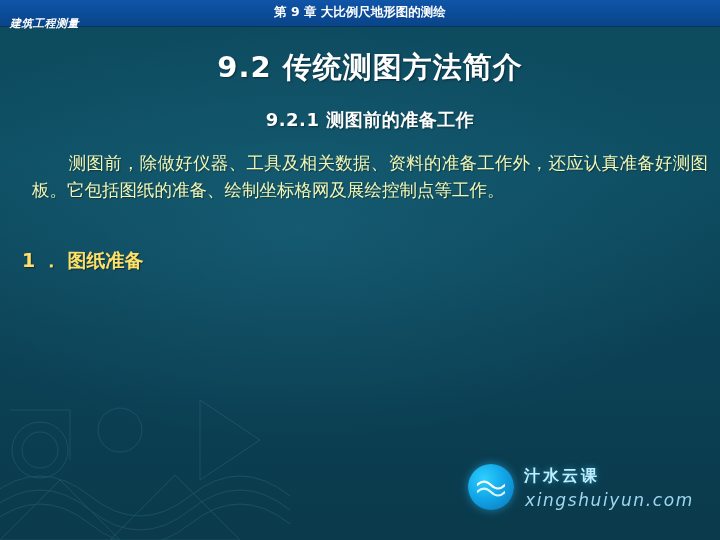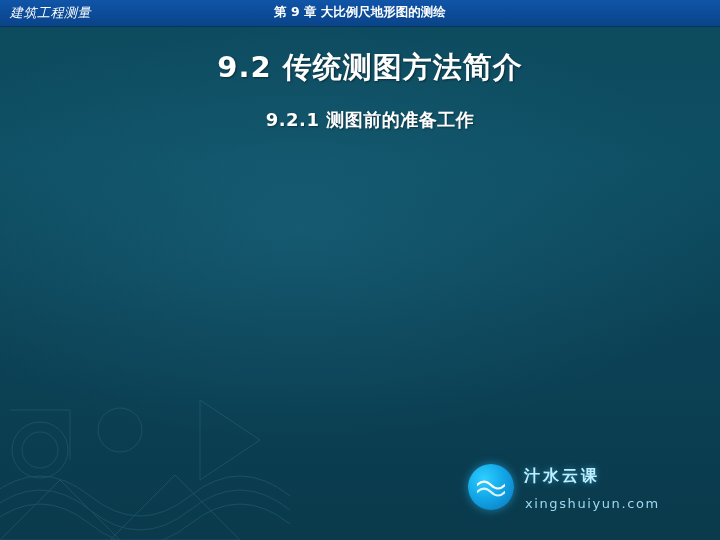--- a/index.html
+++ b/index.html
@@ -34,23 +34,23 @@
     left: 0; top: 0;
     width: 720px;
     height: 26px;
     background: linear-gradient(180deg, #1055a8 0%, #0c4c99 50%, #0a4488 100%);
     border-bottom: 1px solid #06335f;
     z-index: 5;
   }
   .header-left {
     position: absolute;
     left: 10px;
-    top: 4px;
-    font-size: 13px;
-    font-weight: normal;
+    top: 16px;
+    font-size: 11px;
+    font-weight: bold;
     font-style: italic;
     color: #ffffff;
     font-family: "DejaVu Serif", "Liberation Serif", serif;
     letter-spacing: 0.5px;
     white-space: nowrap;
   }
   .header-center {
     position: absolute;
     left: 0;
     top: 4px;
@@ -162,25 +162,26 @@
     font-weight: bold;
     color: #bfefff;
     letter-spacing: 3px;
     text-shadow: 0 0 6px rgba(60,190,240,0.6);
     white-space: nowrap;
     font-family: "DejaVu Sans", "Liberation Sans", sans-serif;
   }
   .logo-text-en {
     position: absolute;
     left: 57px;
-    top: 32px;
-    font-size: 13px;
+    top: 26px;
+    font-size: 17px;
     color: #9fd8ee;
     letter-spacing: 1.6px;
     white-space: nowrap;
+    font-style: italic;
   }
 
   
   .deco {
     position: absolute;
     left: 0;
     bottom: 0;
     width: 330px;
     height: 150px;
     opacity: 0.13;
@@ -209,20 +210,22 @@
   </svg>
 
   <div class="header-bar">
     <div class="header-left">建筑工程测量</div>
     <div class="header-center">第 9 章  大比例尺地形图的测绘</div>
   </div>
 
   <div class="content">
     <div class="title-main">9.2    传统测图方法简介</div>
     <div class="title-sub">9.2.1  测图前的准备工作</div>
+    <div class="para para-1">测图前，除做好仪器、工具及相关数据、资料的准备工作外，还应认真准备好测图板。它包括图纸的准备、绘制坐标格网及展绘控制点等工作。</div>
+    <div class="heading-1">1 ． 图纸准备</div>
   </div>
 
   <div class="logo">
     <div class="logo-circle">
       <svg class="wave" viewBox="0 0 28 20">
         <path d="M0 8 Q 7 1 14 8 T 28 8" stroke="#ffffff" stroke-width="2.2" fill="none" stroke-linecap="round"></path>
         <path d="M0 15 Q 7 8 14 15 T 28 15" stroke="#ffffff" stroke-width="2.2" fill="none" stroke-linecap="round" opacity="0.85"></path>
       </svg>
     </div>
     <div class="logo-text-cn">汁水云课</div>

